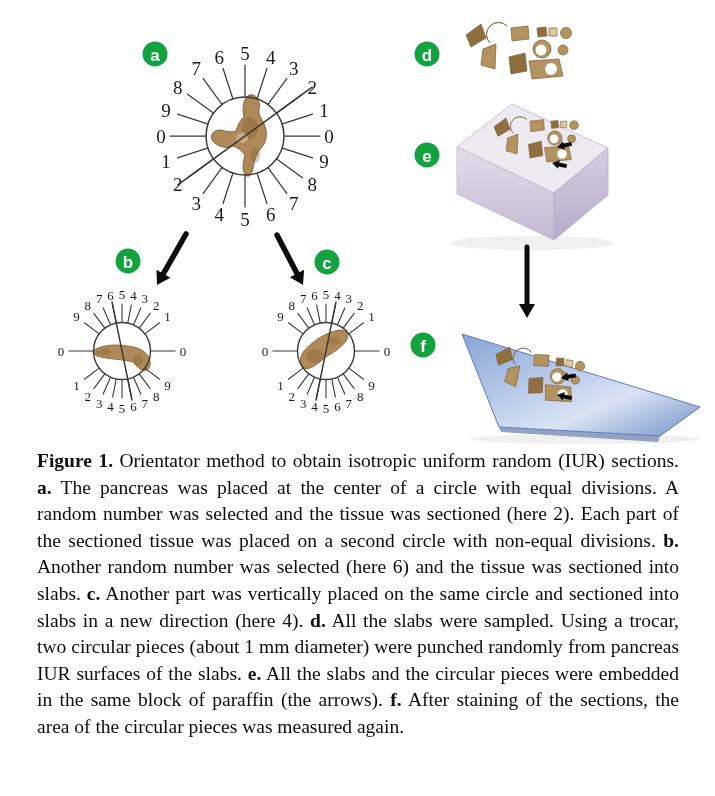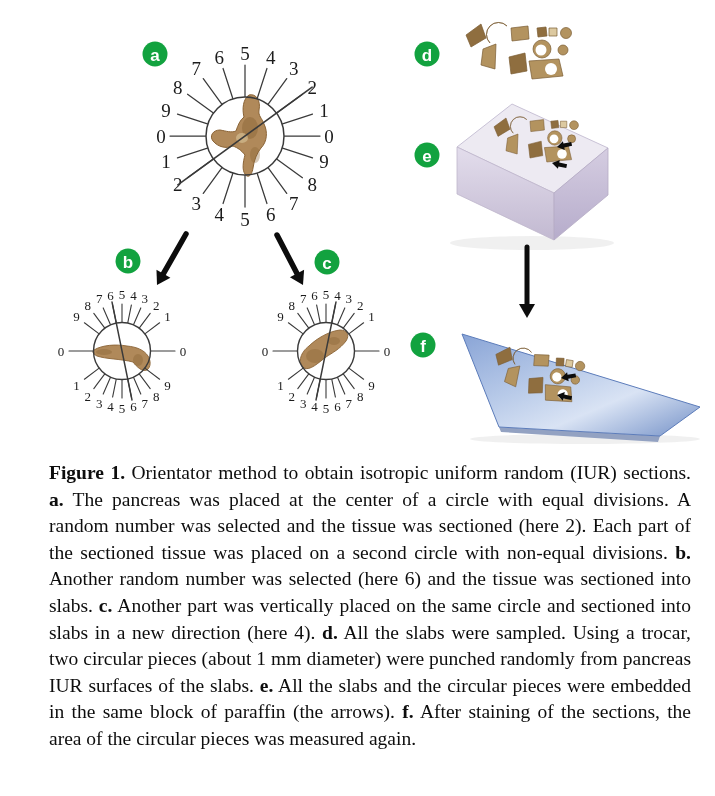--- a/index.html
+++ b/index.html
@@ -1,21 +1,21 @@
 <!DOCTYPE html>
 <html><head>
 <meta charset="utf-8">
 <style>
   html,body{margin:0;padding:0;background:#ffffff;}
   .page{position:relative;width:715px;height:796px;background:#ffffff;overflow:hidden;
         font-family:"Liberation Serif", serif;}
   svg{display:block;position:absolute;left:0;top:0;}
   svg text{font-family:"Liberation Serif", serif;}
   .badge-letter{font-family:"Liberation Sans", sans-serif;font-weight:bold;}
-  .caption{position:absolute;left:37px;top:448px;width:642px;margin:12px;
+  .caption{position:absolute;left:37px;top:448px;width:642px;margin:0;
            font-size:19.5px;line-height:26.6px;text-align:justify;color:#0d0d0d;}
   .caption .b{font-weight:bold;}
 </style>
 </head>
 <body>
 
 <div class="page">
   <svg id="fig" width="715" height="446" viewBox="0 0 715 446">
       <defs>
         <linearGradient id="slideGrad" x1="0" y1="0" x2="1" y2="1">

